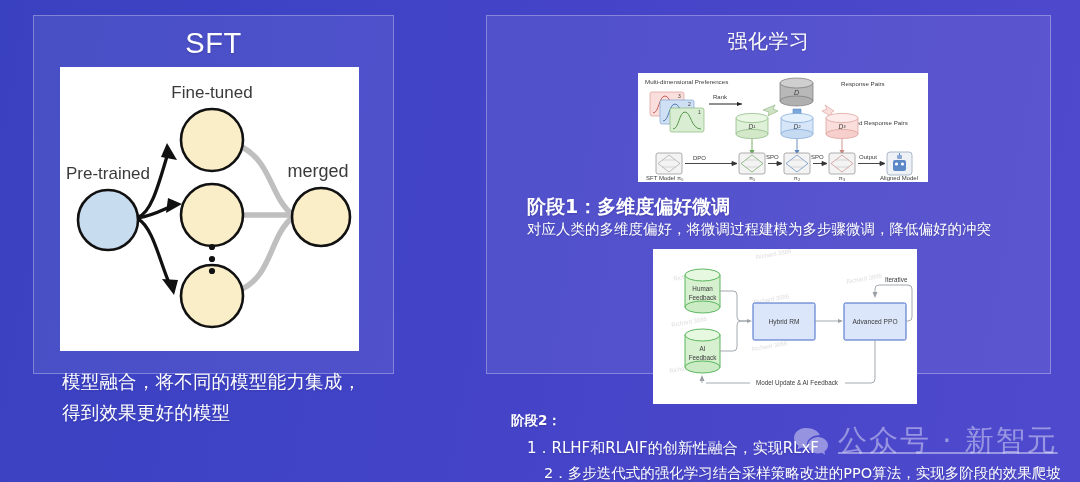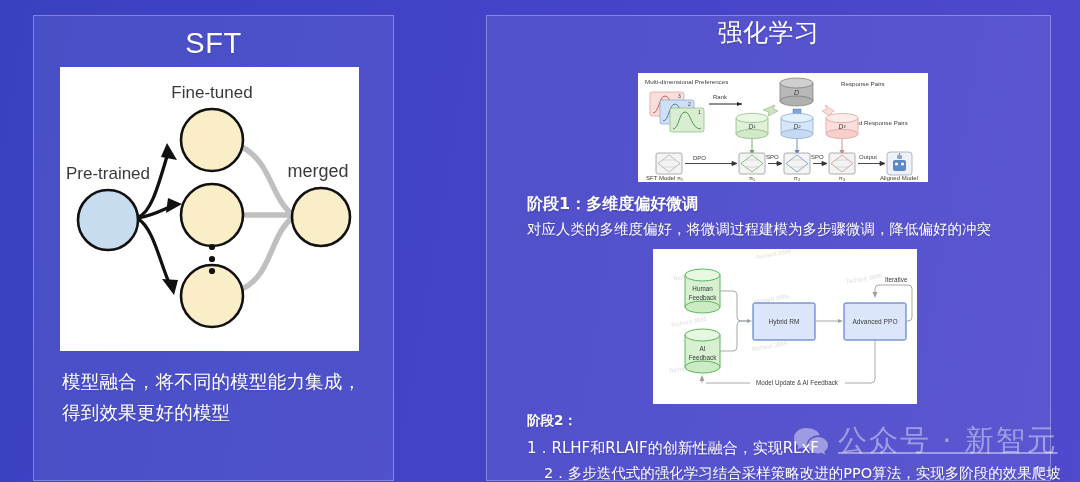--- a/index.html
+++ b/index.html
@@ -17,36 +17,36 @@
     width: 1080px;
     height: 482px;
     background: linear-gradient(100deg, #3a41c0 0%, #3f43c6 28%, #4644c8 55%, #4b47cb 78%, #4f4acd 100%);
     overflow: hidden;
   }
 
   
   .panel {
     position: absolute;
     top: 15px;
-    height: 466px;
+    height: 359px;
     background: rgba(255,255,255,0.075);
     border: 1px solid rgba(255,255,255,0.30);
   }
   #panel-left  { left: 33px;  width: 361px; }
   #panel-right { left: 486px; width: 565px; }
 
   .panel-title {
     text-align: center;
     color: #ffffff;
     font-weight: 400;
     letter-spacing: .5px;
     text-shadow: 0 1px 2px rgba(0,0,0,.18);
   }
   #title-left  { font-size: 29px; margin-top: 11px; }
-  #title-right { font-size: 25px; font-family: Liberation Sans, sans-serif; }
+  #title-right { font-size: 20px; margin-top: 12px; font-family: Liberation Sans, sans-serif; }
 
   
   #sft-figure {
     position: absolute;
     left: 26px; top: 51px;
     width: 299px; height: 284px;
     background: #ffffff;
   }
   #sft-figure svg { display: block; width: 299px; height: 284px; }
 
@@ -74,23 +74,23 @@
   .fig-box svg { display: block; }
 
   
   .rtext {
     position: absolute;
     color: #ffffff;
     font-family: "DejaVu Sans", sans-serif;
     text-shadow: 0 1px 2px rgba(0,0,0,.16);
     white-space: nowrap;
   }
-  #stage1-head { left: 40px; top: 178px; font-size: 16px; font-weight: 700; }
+  #stage1-head { left: 40px; top: 178px; font-size: 19px; font-weight: 700; }
   #stage1-body { left: 40px; top: 204px; font-size: 14.5px; }
-  #stage2-head { left: 40px; top: 396px; font-size: 13.5px; font-weight: 700; }
+  #stage2-head { left: 24px; top: 396px; font-size: 13.5px; font-weight: 700; }
   #stage2-item1 { left: 40px; top: 423px; font-size: 15px; }
   #stage2-item2 { left: 40px; top: 448px; font-size: 14.5px; margin-left: 17px; }
 
   
   #watermark {
     position: absolute;
     left: 793px; top: 421px;
     display: flex;
     align-items: center;
     gap: 9px;

